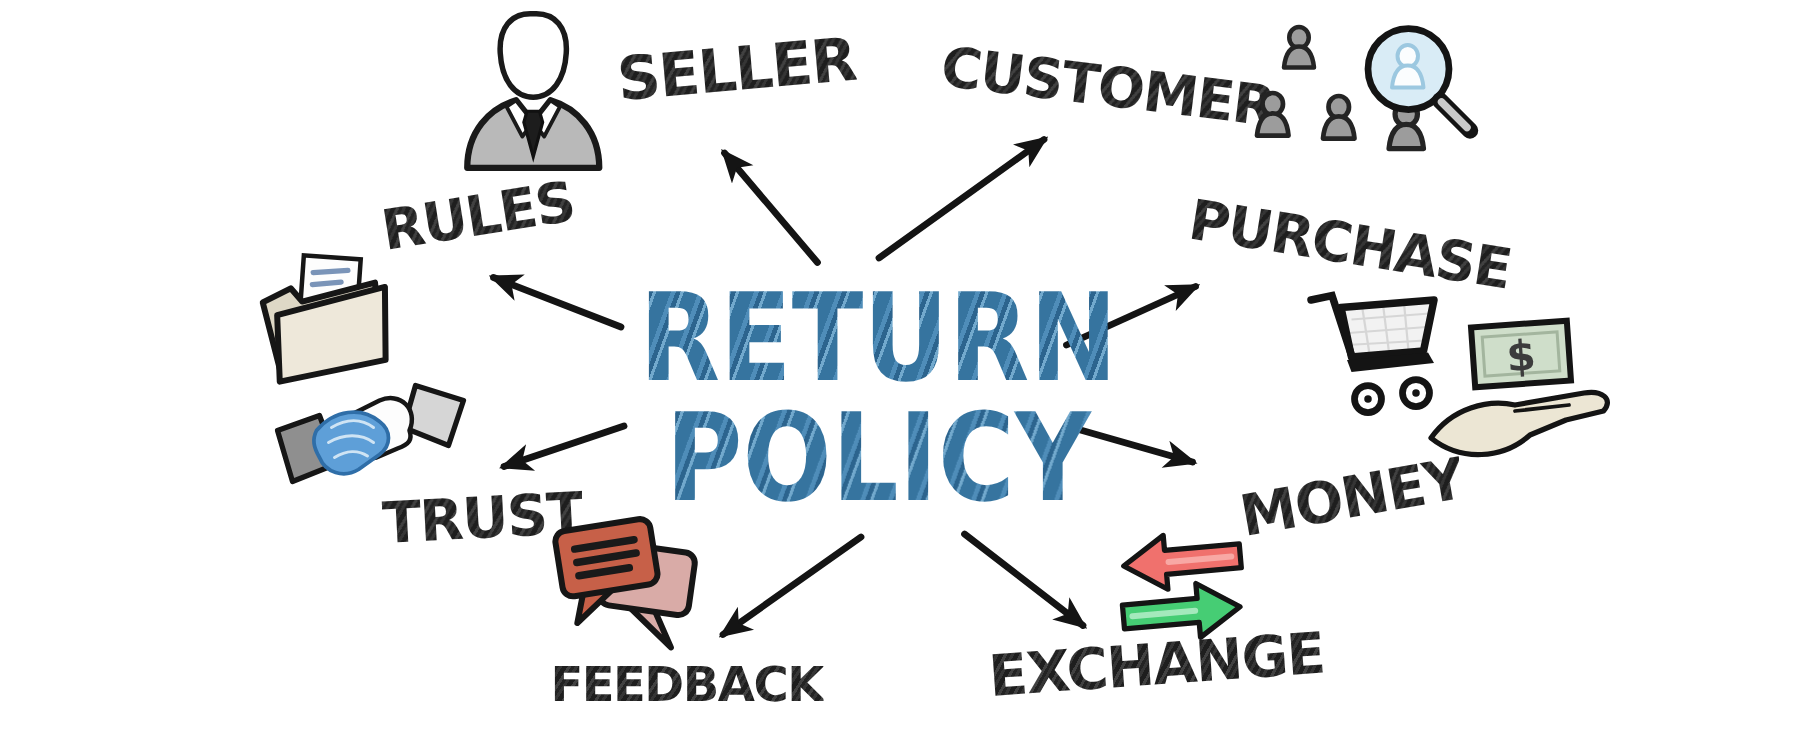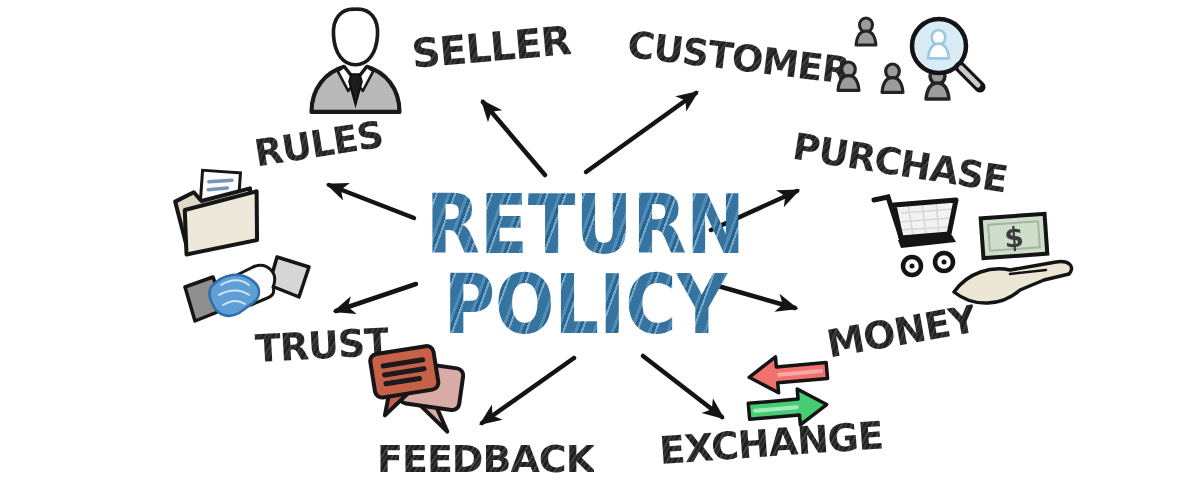--- a/index.html
+++ b/index.html
@@ -167,21 +167,21 @@
         <polygon points="18,48 10,70 36,52" fill="#c76048" stroke="#161616" stroke-width="4" stroke-linejoin="round"></polygon>
         <rect x="4" y="8" width="64" height="44" rx="7" fill="#c76048" stroke="#161616" stroke-width="4"></rect>
         <g stroke="#1a1a1a" stroke-width="5" stroke-linecap="round">
           <line x1="16" y1="21" x2="56" y2="21"></line>
             <line x1="16" y1="30" x2="56" y2="30"></line>
             <line x1="16" y1="39" x2="50" y2="39"></line>
         </g>
       </g>
     </svg>
   </div>
-  <div class="abs lbl" style="left:377px;top:440px;font-size:38px">FEEDBACK</div>
+  <div class="abs lbl" style="left:367px;top:440px;font-size:32px">FEEDBACK</div>
 
   <div class="abs icon" style="left:745px;top:350px">
     <svg width="86" height="82" viewBox="0 0 86 82">
       <g transform="rotate(-5 42 24)">
         <polygon points="4,24 32,6 32,16 82,16 82,32 32,32 32,42" fill="#f0716d" stroke="#141414" stroke-width="3.5" stroke-linejoin="round"></polygon>
         <line x1="34" y1="24" x2="76" y2="24" stroke="#f8a8a4" stroke-width="4" stroke-linecap="round"></line>
       </g>
       <g transform="rotate(-5 42 60)">
         <polygon points="82,58 54,40 54,50 4,50 4,66 54,66 54,76" fill="#46cd74" stroke="#141414" stroke-width="3.5" stroke-linejoin="round"></polygon>
         <line x1="10" y1="58" x2="52" y2="58" stroke="#a4e9bc" stroke-width="4" stroke-linecap="round"></line>

